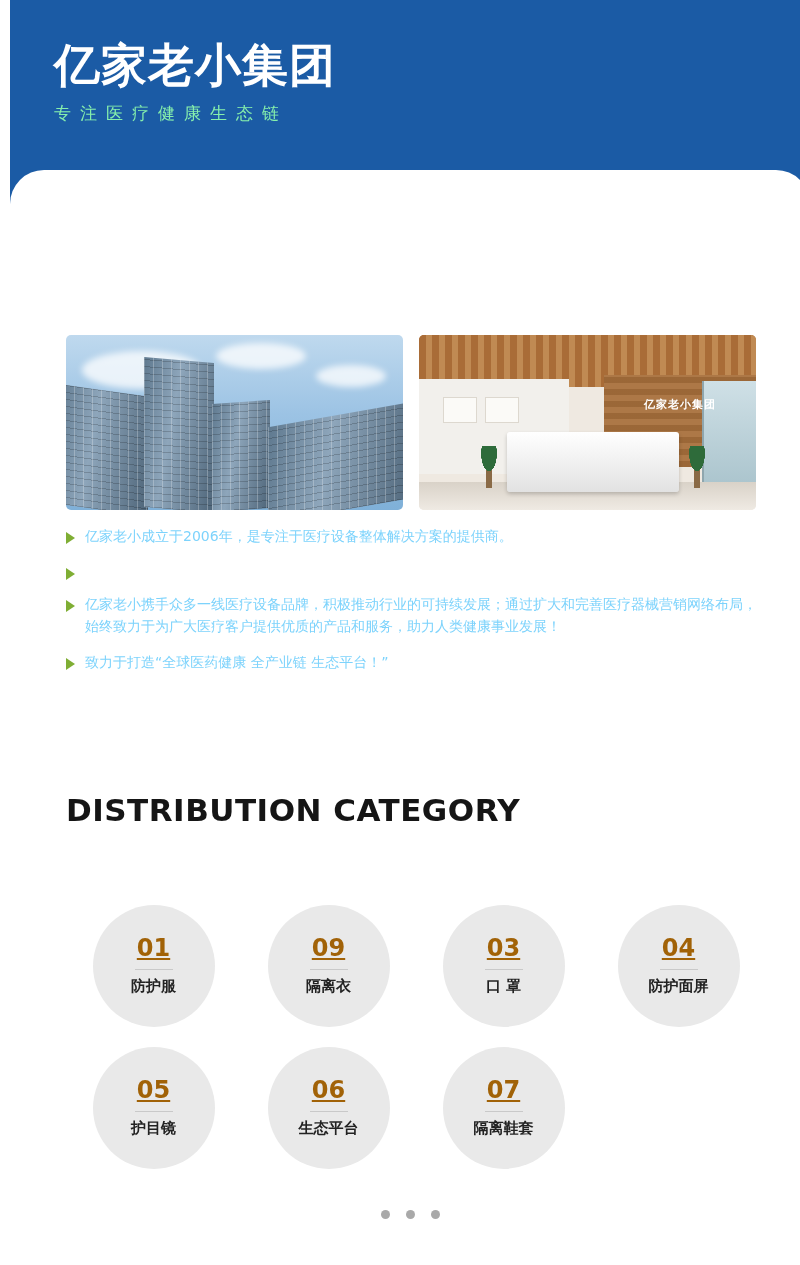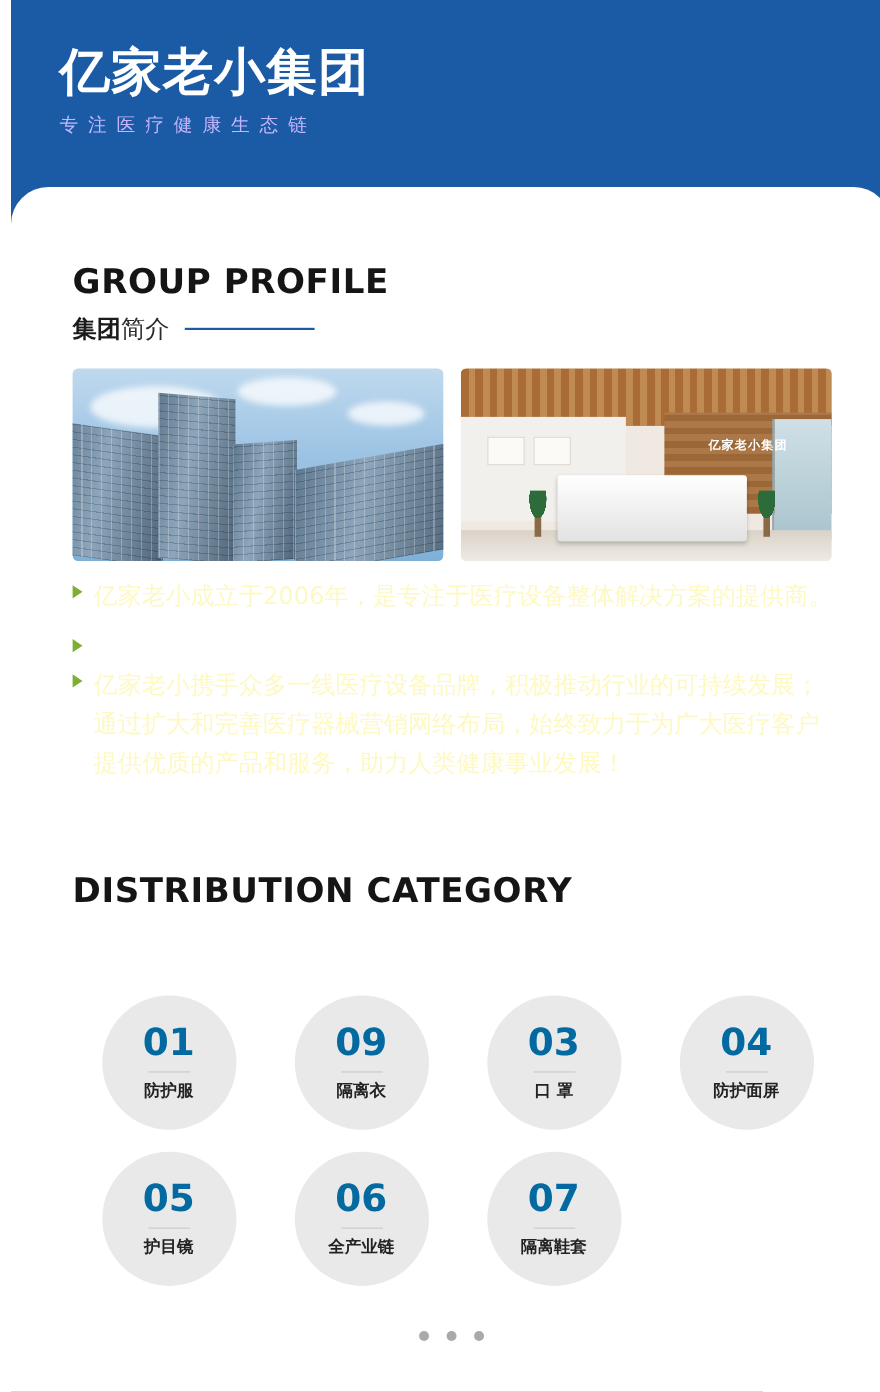--- a/index.html
+++ b/index.html
@@ -35,21 +35,21 @@
     font-size: 46px;
     font-weight: bold;
     letter-spacing: 1px;
     line-height: 1;
     font-family: "DejaVu Sans", sans-serif;
   }
   .brand-sub {
     margin-top: 14px;
     font-size: 17px;
     letter-spacing: 9px;
-    color: #c4b5fd;
+    color: #86efac;
     font-family: "DejaVu Sans", sans-serif;
   }
   
   .sheet {
     position: absolute;
     left: 0;
     top: 170px;
     width: 800px;
     height: 1095px;
     background: #ffffff;
@@ -189,23 +189,23 @@
   }
   .bullet .tri {
     flex: 0 0 auto;
     margin: 7px 10px 0 0;
     width: 0; height: 0;
     border-left: 9px solid #7fae34;
     border-top: 6px solid transparent;
     border-bottom: 6px solid transparent;
   }
   .bullet p {
-    font-size: 22px;
+    font-size: 14px;
     line-height: 1.62;
-    color: #fef9c3;
+    color: #7dd3fc;
     font-family: "DejaVu Sans", sans-serif;
   }
   
   .cats {
     position: absolute;
     left: 56px;
     top: 905px;
     width: 700px;
     display: grid;
     grid-template-columns: repeat(4, 1fr);
@@ -219,25 +219,26 @@
     width: 122px;
     height: 122px;
     border-radius: 50%;
     background: #e9e9e9;
     display: flex;
     flex-direction: column;
     align-items: center;
     justify-content: center;
   }
   .cat-num {
-    font-size: 34px;
+    font-size: 24px;
     font-weight: bold;
-    color: #0369a1;
+    color: #a16207;
     line-height: 1;
     font-family: "DejaVu Sans", sans-serif;
+    text-decoration: underline;
   }
   .cat-line {
     width: 38px;
     height: 1px;
     background: #c9c9c9;
     margin: 9px 0 7px;
   }
   .cat-label {
     font-size: 15px;
     font-weight: bold;
@@ -265,27 +266,20 @@
 
   <div class="header">
     <div class="brand">
       <div class="brand-name">亿家老小集团</div>
       <div class="brand-sub">专注医疗健康生态链</div>
     </div>
   </div>
 
   <div class="sheet"></div>
 
-  <div class="sec" style="top:238px;">
-    <div class="sec-en">GROUP PROFILE</div>
-    <div class="sec-cn-row">
-      <div class="sec-cn"><b>集团</b><span class="light">简介</span></div>
-      <div class="sec-rule" style="width:118px;"></div>
-    </div>
-  </div>
 
   <div class="imgrow">
     <div class="photo photo-towers">
       <div class="cloud" style="width:120px;height:38px;left:16px;top:16px;"></div>
       <div class="cloud" style="width:90px;height:26px;left:150px;top:8px;"></div>
       <div class="cloud" style="width:70px;height:22px;left:250px;top:30px;"></div>
       <div class="tower" style="left:-10px;width:92px;height:120px;transform:skewY(8deg);"></div>
       <div class="tower" style="left:78px;width:70px;height:150px;transform:skewY(5deg);"></div>
       <div class="tower" style="left:146px;width:58px;height:108px;transform:skewY(-4deg);"></div>
       <div class="tower" style="left:202px;width:150px;height:96px;transform:skewY(-10deg);"></div>
@@ -311,20 +305,24 @@
       <span class="tri"></span>
       <p>亿家老小成立于2006年，是专注于医疗设备整体解决方案的提供商。</p>
     </div>
     <div class="bullet">
       <span class="tri"></span>
     </div>
     <div class="bullet">
       <span class="tri"></span>
       <p>亿家老小携手众多一线医疗设备品牌，积极推动行业的可持续发展；通过扩大和完善医疗器械营销网络布局，始终致力于为广大医疗客户提供优质的产品和服务，助力人类健康事业发展！</p>
     </div>
+    <div class="bullet">
+      <span class="tri"></span>
+      <p>致力于打造“全球医药健康 全产业链 生态平台！”</p>
+    </div>
   </div>
 
   <div class="sec" style="top:792px;">
     <div class="sec-en">DISTRIBUTION CATEGORY</div>
   </div>
 
   <div class="cats">
     <div class="cat">
       <div class="cat-circle">
         <div class="cat-num">01</div>
@@ -357,21 +355,21 @@
       <div class="cat-circle">
         <div class="cat-num">05</div>
         <div class="cat-line"></div>
         <div class="cat-label">护目镜</div>
       </div>
     </div>
     <div class="cat">
       <div class="cat-circle">
         <div class="cat-num">06</div>
         <div class="cat-line"></div>
-        <div class="cat-label">全产业链</div>
+        <div class="cat-label">生态平台</div>
       </div>
     </div>
     <div class="cat">
       <div class="cat-circle">
         <div class="cat-num">07</div>
         <div class="cat-line"></div>
         <div class="cat-label">隔离鞋套</div>
       </div>
     </div>
   </div>

